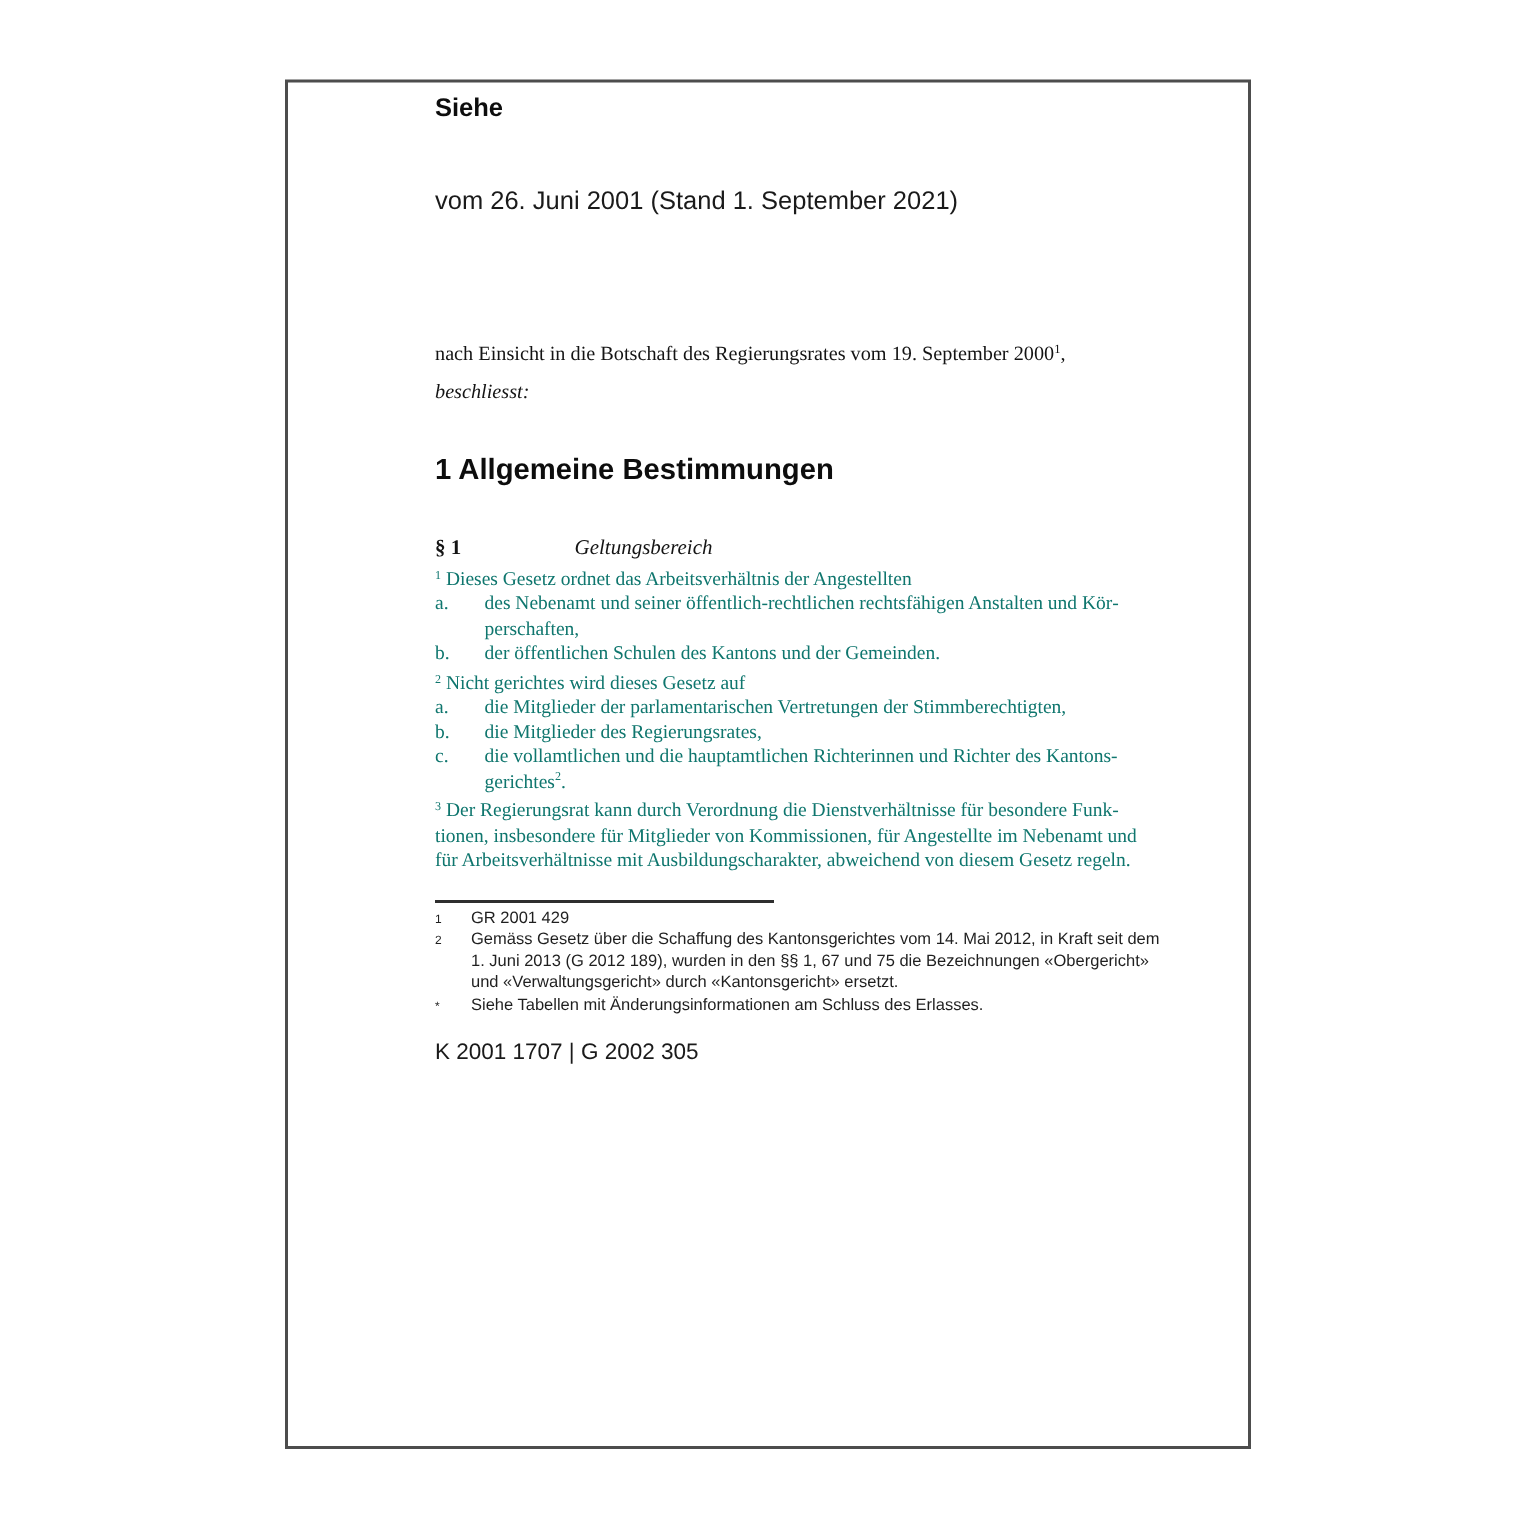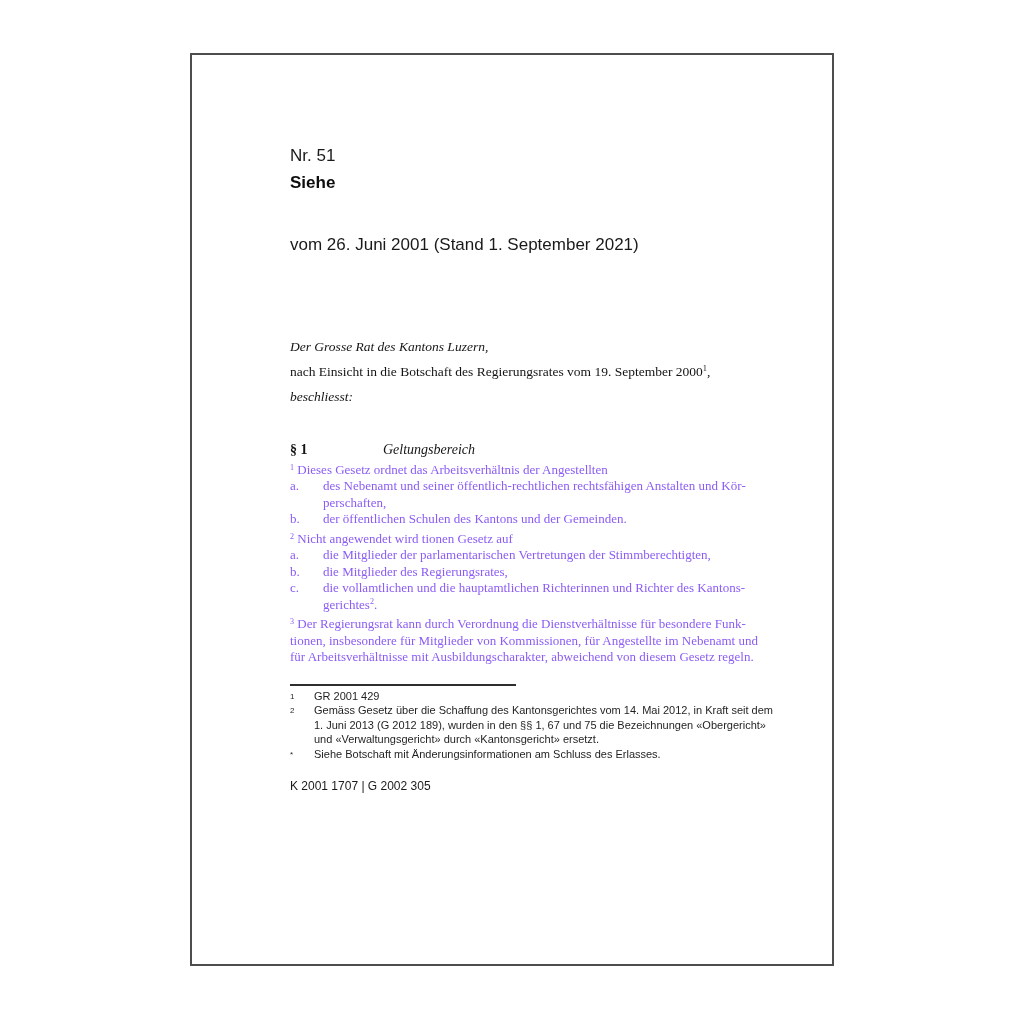--- a/index.html
+++ b/index.html
@@ -74,21 +74,21 @@
     color: #141414;
   }
   .article-number { display: inline-block; width: 93px; font-weight: bold; }
   .article-title { font-style: italic; }
 
   .body-text {
     margin-top: 4px;
     font-family: "Liberation Serif", serif;
     font-size: 13px;
     line-height: 16.5px;
-    color: #8b5cf6;
+    color: #0f766e;
   }
   .para { margin-top: 3px; }
   .para-marker {
     font-size: 0.62em;
     vertical-align: baseline;
     position: relative;
     top: -0.45em;
     line-height: 0;
   }
   .list-item { display: flex; }
@@ -110,65 +110,64 @@
   .fn-marker {
     flex: 0 0 24px;
     font-size: 8px;
     position: relative;
     top: 1px;
   }
   .fn-text { flex: 1; }
 
   .footer-citation {
     margin-top: 16px;
-    font-size: 12px;
+    font-size: 15px;
     line-height: 18px;
     color: #1a1a1a;
   }
 </style>
 </head>
 <body>
 
 <div class="page">
   <div class="content">
 
-    <div class="doc-number">Nr. 51</div>
 
     <h1 class="doc-title">
       <span class="title-line">Siehe</span>
     </h1>
 
     <div class="date-line">vom 26. Juni 2001 (Stand 1. September 2021)</div>
 
     <div class="preamble">
-      <p class="italic">Der Grosse Rat des Kantons Luzern,</p>
       <p><span>nach Einsicht in die Botschaft des Regierungsrates vom 19. September 2000</span><sup class="fn-ref">1</sup><span>,</span></p>
       <p class="italic">beschliesst:</p>
     </div>
 
+    <h2 class="section-heading">1 Allgemeine Bestimmungen</h2>
 
     <div class="article-line">
       <span class="article-number">§ 1</span><span class="article-title">Geltungsbereich</span>
     </div>
 
     <div class="body-text">
 
       <p class="para"><sup class="para-marker">1</sup> <span>Dieses Gesetz ordnet das Arbeitsverhältnis der Angestellten</span></p>
       <div class="list">
         <div class="list-item">
           <span class="item-label">a.</span>
           <span class="item-text">des Nebenamt und seiner öffentlich-rechtlichen rechtsfähigen Anstalten und Kör­perschaften,</span>
         </div>
         <div class="list-item">
           <span class="item-label">b.</span>
           <span class="item-text">der öffentlichen Schulen des Kantons und der Gemeinden.</span>
         </div>
       </div>
 
-      <p class="para"><sup class="para-marker">2</sup> <span>Nicht angewendet wird tionen Gesetz auf</span></p>
+      <p class="para"><sup class="para-marker">2</sup> <span>Nicht gerichtes wird dieses Gesetz auf</span></p>
       <div class="list">
         <div class="list-item">
           <span class="item-label">a.</span>
           <span class="item-text">die Mitglieder der parlamentarischen Vertretungen der Stimmberechtigten,</span>
         </div>
         <div class="list-item">
           <span class="item-label">b.</span>
           <span class="item-text">die Mitglieder des Regierungsrates,</span>
         </div>
         <div class="list-item">
@@ -187,20 +186,20 @@
       <div class="fn-row">
         <span class="fn-marker">1</span>
         <span class="fn-text">GR 2001 429</span>
       </div>
       <div class="fn-row">
         <span class="fn-marker">2</span>
         <span class="fn-text">Gemäss Gesetz über die Schaffung des Kantonsgerichtes vom 14. Mai 2012, in Kraft seit dem 1. Juni 2013 (G 2012 189), wurden in den §§ 1, 67 und 75 die Bezeichnungen «Obergericht» und «Verwal­tungsgericht» durch «Kantonsgericht» ersetzt.</span>
       </div>
       <div class="fn-row">
         <span class="fn-marker">*</span>
-        <span class="fn-text">Siehe Botschaft mit Änderungsinformationen am Schluss des Erlasses.</span>
+        <span class="fn-text">Siehe Tabellen mit Änderungsinformationen am Schluss des Erlasses.</span>
       </div>
     </div>
 
     <div class="footer-citation">K 2001 1707 | G 2002 305</div>
 
   </div>
 </div>
 
 </body></html>

